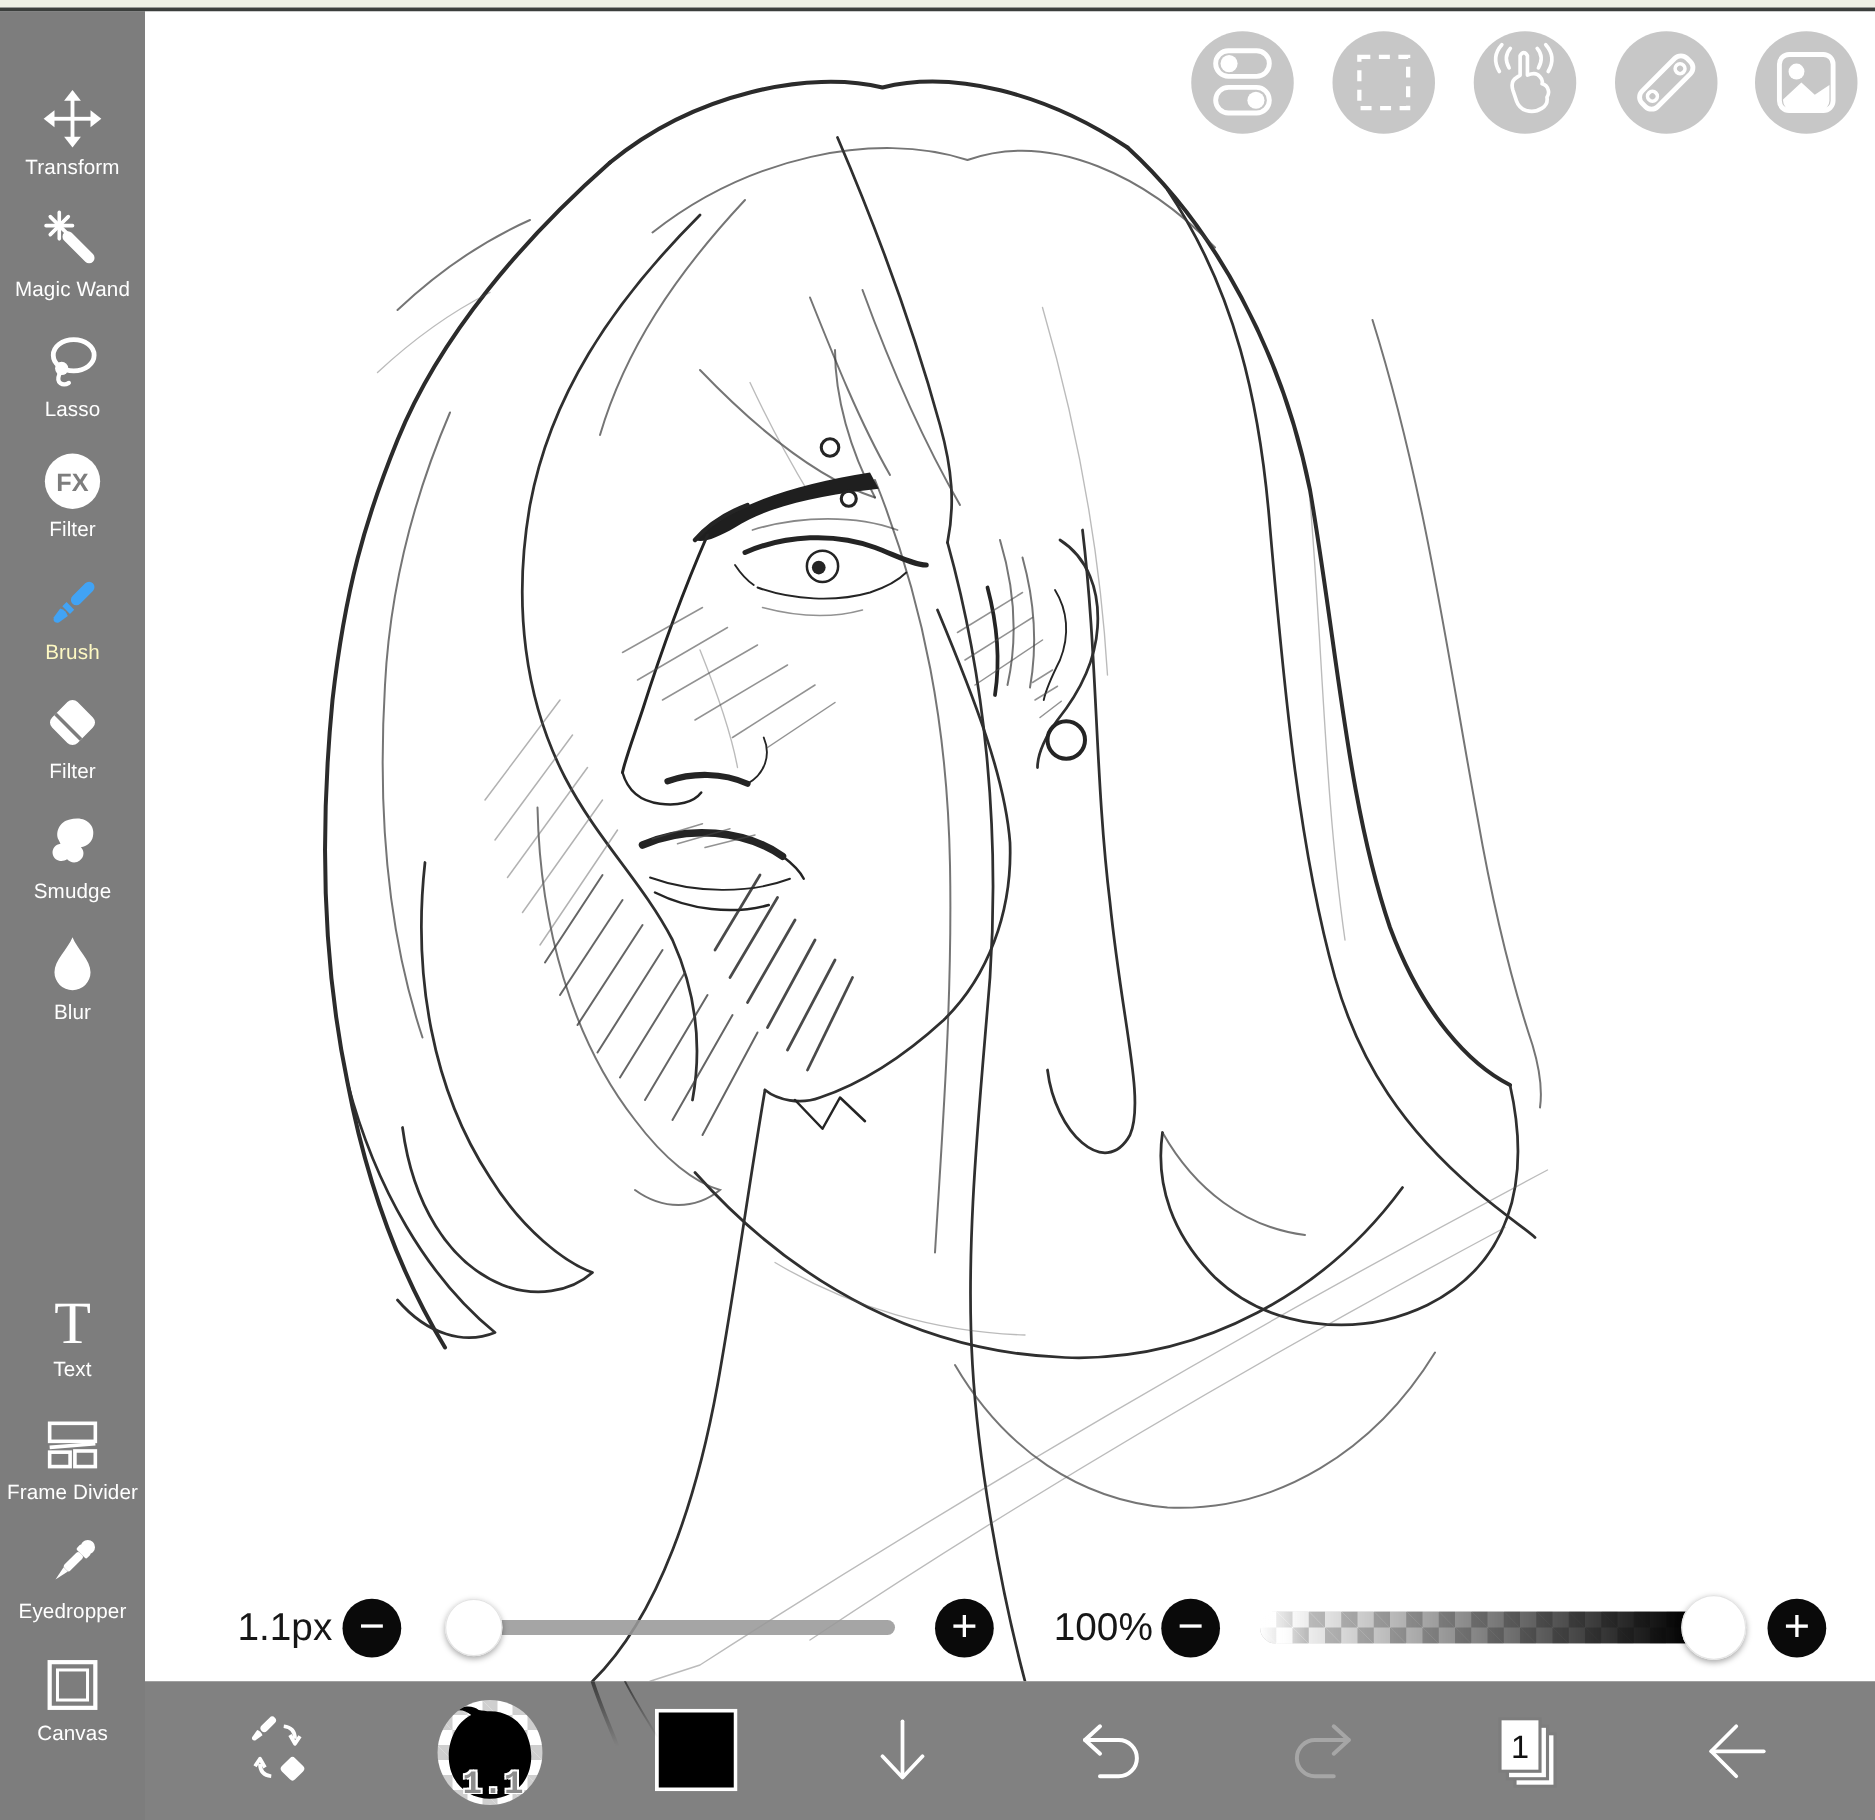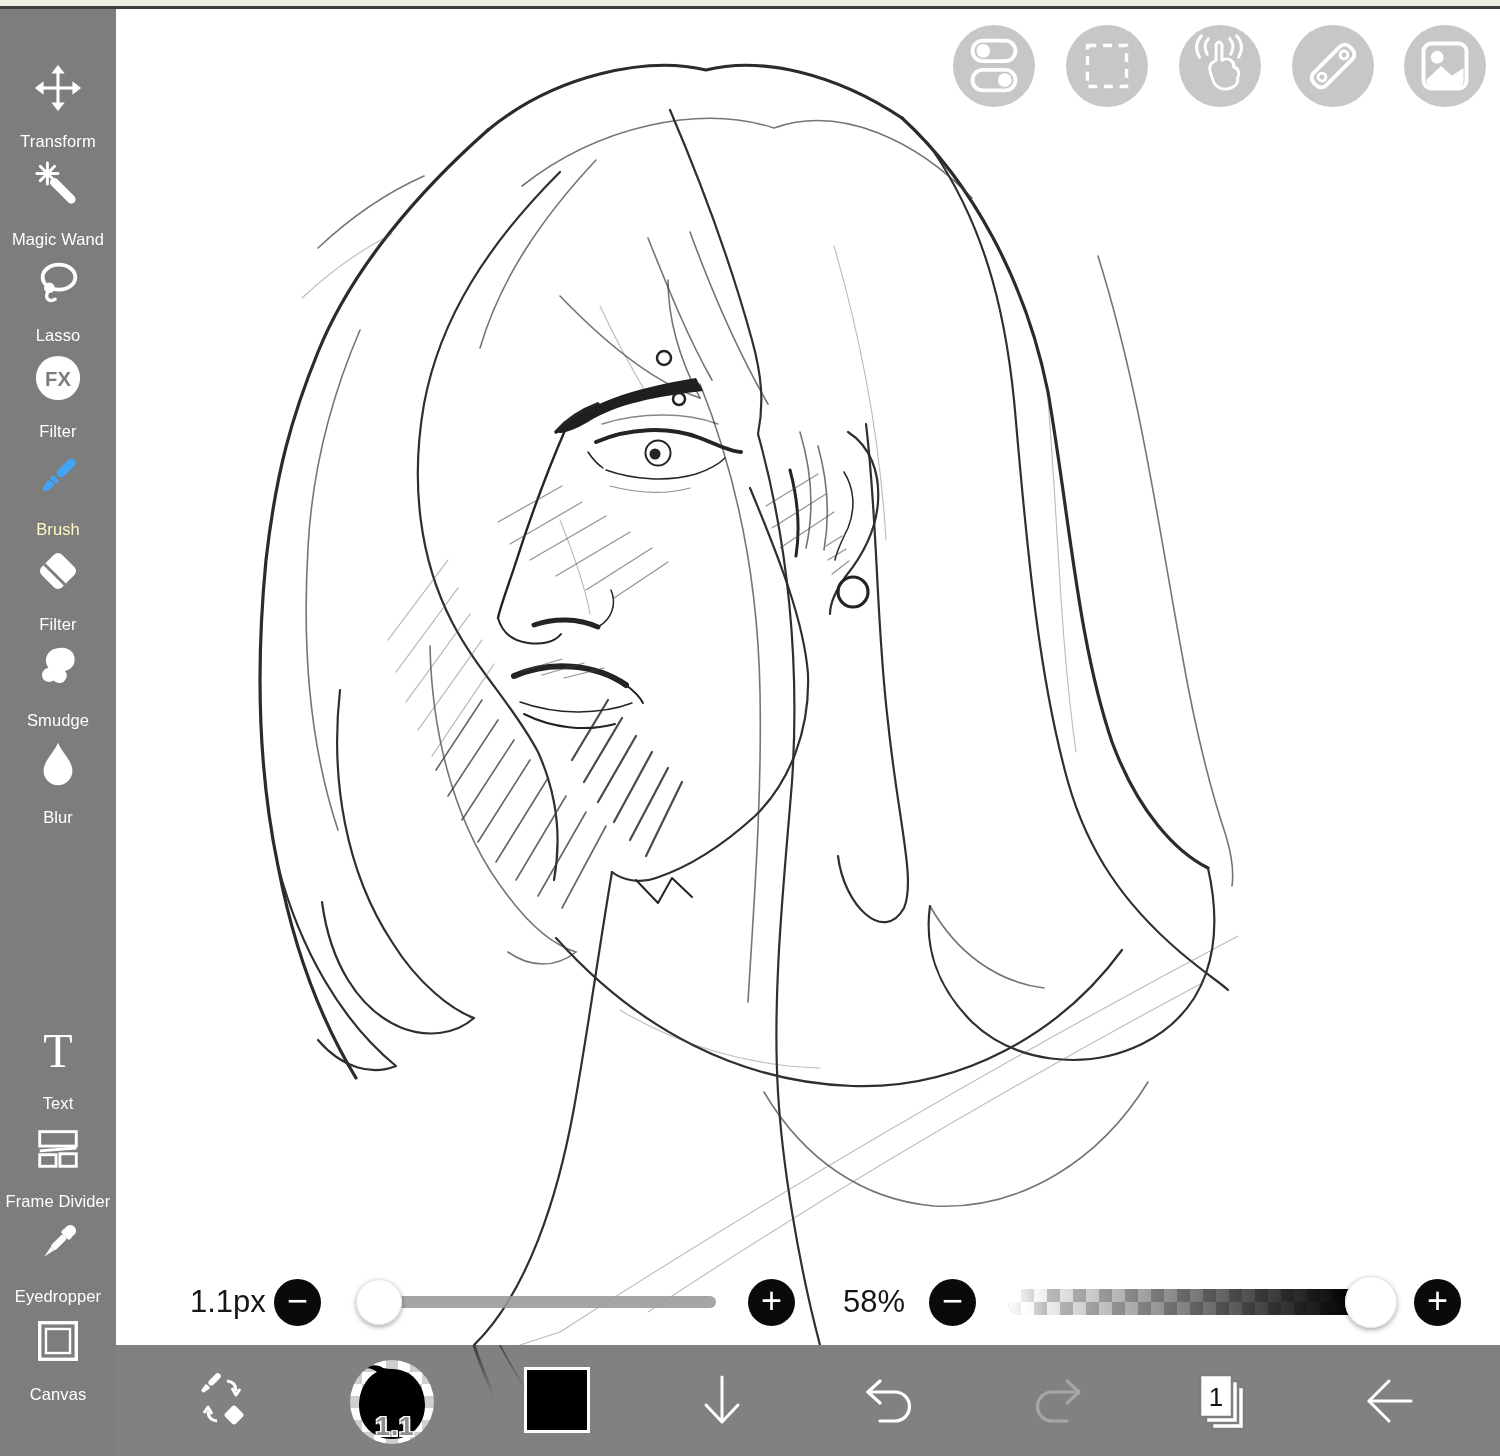--- a/index.html
+++ b/index.html
@@ -7,21 +7,21 @@
           font-family:"Liberation Sans","DejaVu Sans",sans-serif;}
   
   .top-strip{position:absolute;left:0;top:0;width:1500px;height:6px;background:#eef0e5;z-index:30;}
   .top-strip-line{position:absolute;left:0;top:6px;width:1500px;height:3px;background:#3b3e3c;z-index:30;}
   
   .canvas-area{position:absolute;left:116px;top:9px;width:1384px;height:1447px;background:#fff;z-index:1;}
   .sketch{position:absolute;left:0;top:0;}
   
   .sidebar{position:absolute;left:0;top:9px;width:116px;height:1447px;background:#7d7d7d;z-index:20;}
   .tool-item{position:absolute;left:0;width:116px;height:92px;display:flex;flex-direction:column;
-             align-items:center;justify-content:space-between;cursor:pointer;}
+             align-items:center;justify-content:center;cursor:pointer;}
   .tool-item .icon-box{width:58px;height:58px;display:flex;align-items:center;justify-content:center;}
   .tool-item .tool-label{margin-top:1px;font-size:16.5px;color:#fff;white-space:nowrap;letter-spacing:0.1px;}
   .tool-item.active .tool-label{color:#fef9c3;}
   
   .overlay-btn{position:absolute;top:25px;width:82px;height:82px;border-radius:50%;background:#c7c7c7;
                display:flex;align-items:center;justify-content:center;z-index:10;cursor:pointer;}
   
   .val-label{position:absolute;font-size:31px;color:#161616;z-index:8;}
   .round-btn{position:absolute;width:47px;height:47px;border-radius:50%;background:#0a0a0a;color:#fff;
              display:flex;align-items:center;justify-content:center;font-size:36px;font-weight:400;
@@ -39,21 +39,21 @@
          box-shadow:0 2px 5px rgba(0,0,0,0.35), inset 0 0 0 1px #e4e4e4;z-index:9;cursor:pointer;}
   
   .bottom-toolbar{position:absolute;left:116px;top:1345px;width:1384px;height:111px;
                   background:rgba(125,125,125,0.97);z-index:15;}
   .tb-item{position:absolute;top:23px;width:66px;height:66px;display:flex;align-items:center;
            justify-content:center;cursor:pointer;}
   .brush-preview{position:absolute;left:234px;top:15px;width:84px;height:84px;border-radius:50%;overflow:hidden;
                  background-color:#fff;
                  background-image:linear-gradient(45deg,#cfcfcf 25%,transparent 25%,transparent 75%,#cfcfcf 75%),
                                   linear-gradient(45deg,#cfcfcf 25%,transparent 25%,transparent 75%,#cfcfcf 75%);
-                 background-size:24px 24px;background-position:0 0,12px 12px;cursor:pointer;}
+                 background-size:24px 24px;background-position:0 0,12px 12px;cursor:pointer;font-family:Liberation Mono, monospace;}
   .preview-label{position:absolute;left:0;right:-6px;bottom:2px;text-align:center;font-size:26px;font-weight:700;
                  color:#8d8d8d;letter-spacing:1px;
                  text-shadow:-1.5px -1.5px 0 #fff,1.5px -1.5px 0 #fff,-1.5px 1.5px 0 #fff,1.5px 1.5px 0 #fff;}
   .color-swatch{position:absolute;left:408px;top:22px;width:60px;height:60px;border:3px solid #fff;cursor:pointer;}
   .fade-strokes{position:absolute;left:340px;top:0;z-index:16;pointer-events:none;}
 </style>
 </head>
 <body>
 
 <div class="screen">
@@ -351,21 +351,21 @@
   </div>
 
   <div class="val-label" style="left:190px;top:1284px">1.1px</div>
   <div class="round-btn" style="left:274px;top:1279px">−</div>
   <div class="slider" style="left:372px;top:1296px;width:344px;height:12px">
     <div class="size-track"></div>
     <div class="thumb" style="left:-16px;top:-17px;width:46px;height:46px"></div>
   </div>
   <div class="round-btn" style="left:748px;top:1279px">+</div>
 
-  <div class="val-label" style="left:843px;top:1284px">58%</div>
+  <div class="val-label" style="left:843px;top:1284px">100%</div>
   <div class="round-btn" style="left:929px;top:1279px">−</div>
   <div class="slider" style="left:1008px;top:1289px;width:368px;height:26px">
     <div class="op-track">
         <div class="op-grad"></div>
       </div>
     <div class="thumb" style="right:-21px;top:-13px;width:52px;height:52px"></div>
   </div>
   <div class="round-btn" style="left:1414px;top:1279px">+</div>
 
   <div class="bottom-toolbar">

